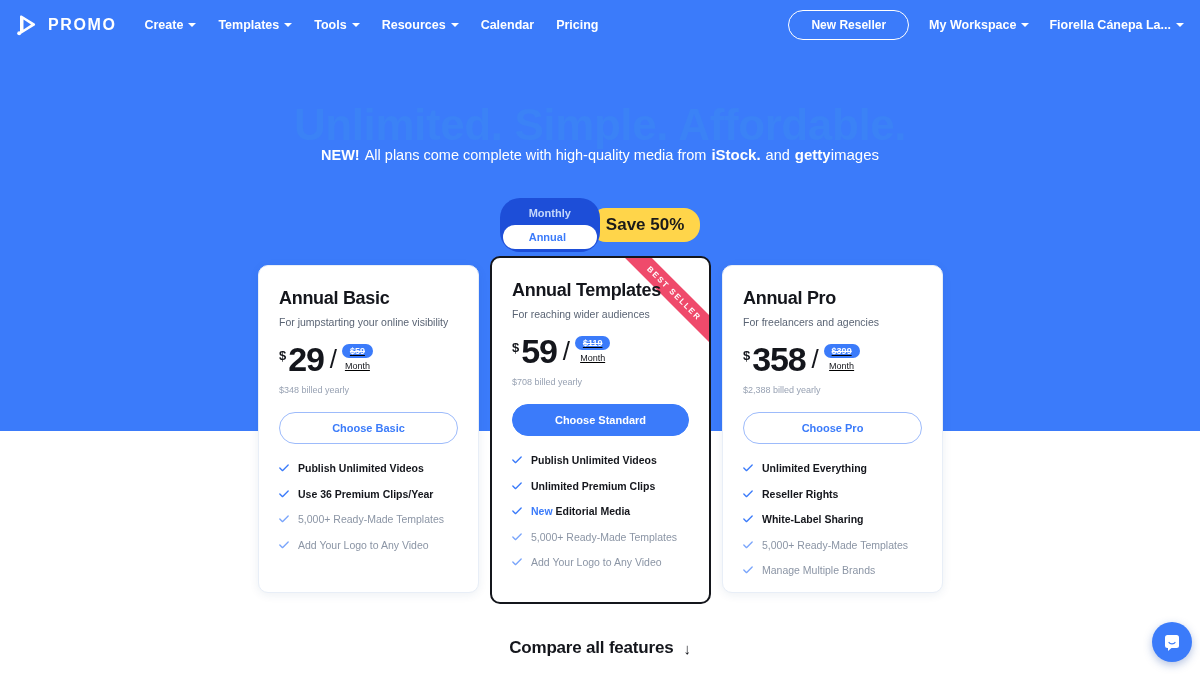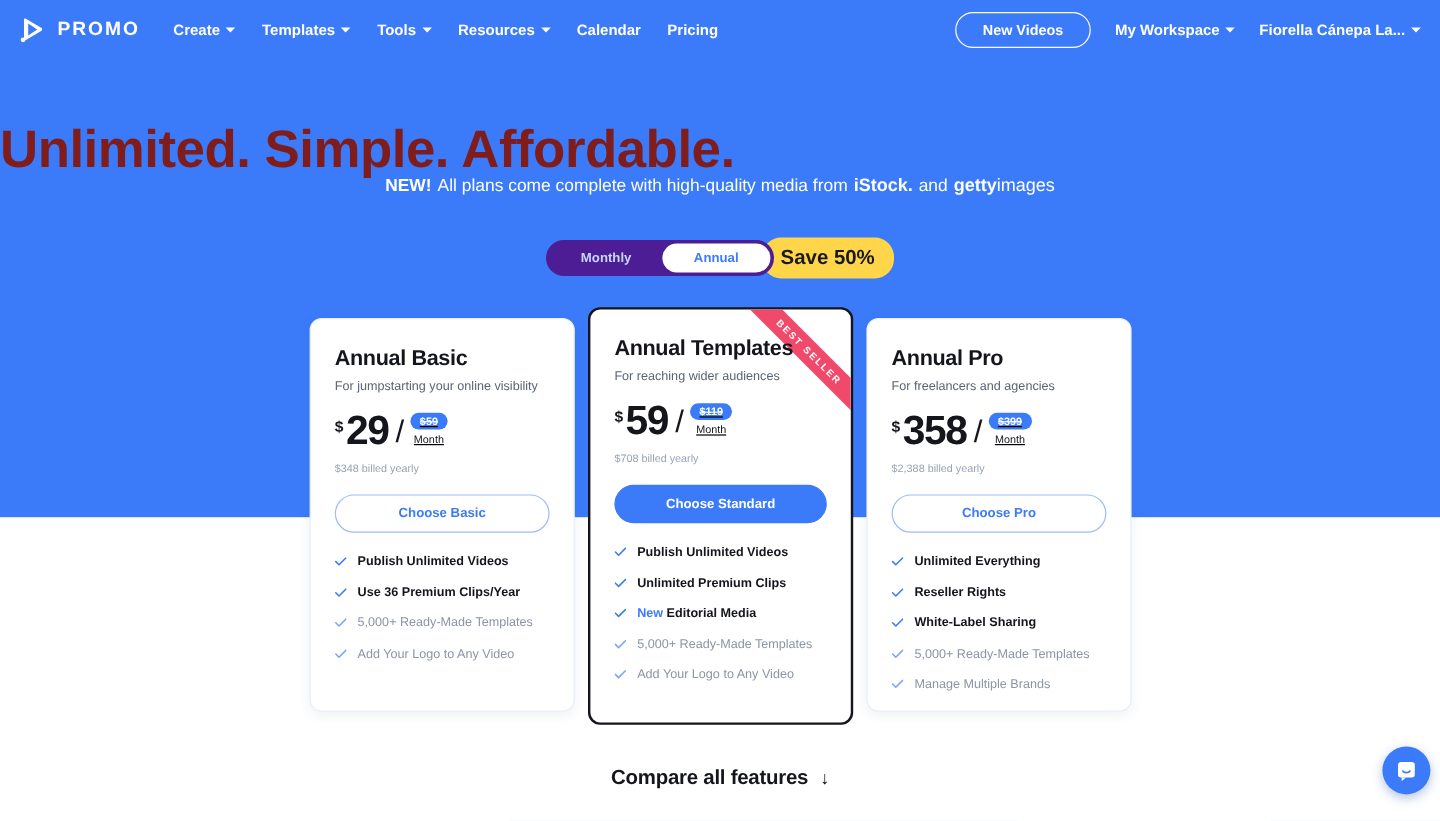--- a/index.html
+++ b/index.html
@@ -50,43 +50,43 @@
   .new-project-btn {
     border: 1.5px solid #ffffff; border-radius: 20px;
     color: #ffffff; font-size: 12px; font-weight: bold;
     padding: 7px 22px; background: transparent; cursor: pointer;
     white-space: nowrap;
   }
 
   
   .hero-title {
     position: absolute; top: 100px; left: 0; width: 1200px;
-    text-align: left; color: #7f1d1d;
+    text-align: center; color: #3b82f6;
     font-size: 44px; font-weight: bold; letter-spacing: -0.4px;
   }
   .hero-sub {
     position: absolute; top: 146px; left: 0; width: 1200px;
     text-align: center; color: #ffffff;
     font-size: 14.5px; display: flex;
     align-items: center; justify-content: center; gap: 5px;
   }
   .hero-sub .new-flag { font-weight: bold; }
   .brand-istock { font-weight: bold; font-size: 15px; }
   .brand-getty { font-size: 15px; }
   .brand-getty b { font-weight: bold; }
 
   
   .toggle-wrap {
     position: absolute; top: 198px; left: 0; width: 1200px;
     display: flex; align-items: center; justify-content: center;
   }
   .toggle {
     display: flex; 
-    background: #4c1d95; border-radius: 20px;
-    padding: 3px; position: relative; z-index: 2;
+    background: #1d4ed8; border-radius: 20px;
+    padding: 3px; position: relative; z-index: 2; flex-direction: column;
   }
   .toggle-opt {
     font-size: 11px; font-weight: bold; color: #c5d8fb;
     padding: 6px 26px; border-radius: 18px; cursor: pointer;
     white-space: nowrap;
   }
   .toggle-opt.active { background: #ffffff; color: #3b7bfa; }
   .save-badge {
     position: relative; margin-left: -10px;
     background: #ffd54a; color: #1a1a1a;
@@ -243,21 +243,21 @@
       </div>
       <div class="nav-item">
         <span>Calendar</span>
       </div>
       <div class="nav-item">
         <span>Pricing</span>
       </div>
     </div>
 
     <div class="nav-right">
-      <button class="new-project-btn">New Videos</button>
+      <button class="new-project-btn">New Reseller</button>
       <div class="nav-item">
         <span>My Workspace</span>
         <i class="caret"></i>
       </div>
       <div class="nav-item">
         <span>Fiorella Cánepa La...</span>
         <i class="caret"></i>
       </div>
     </div>
   </div>

